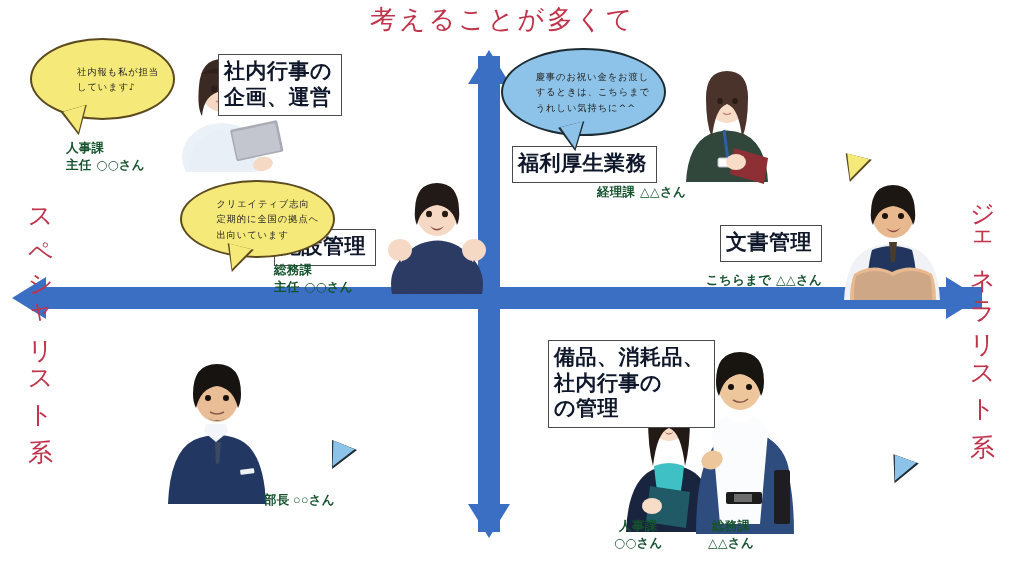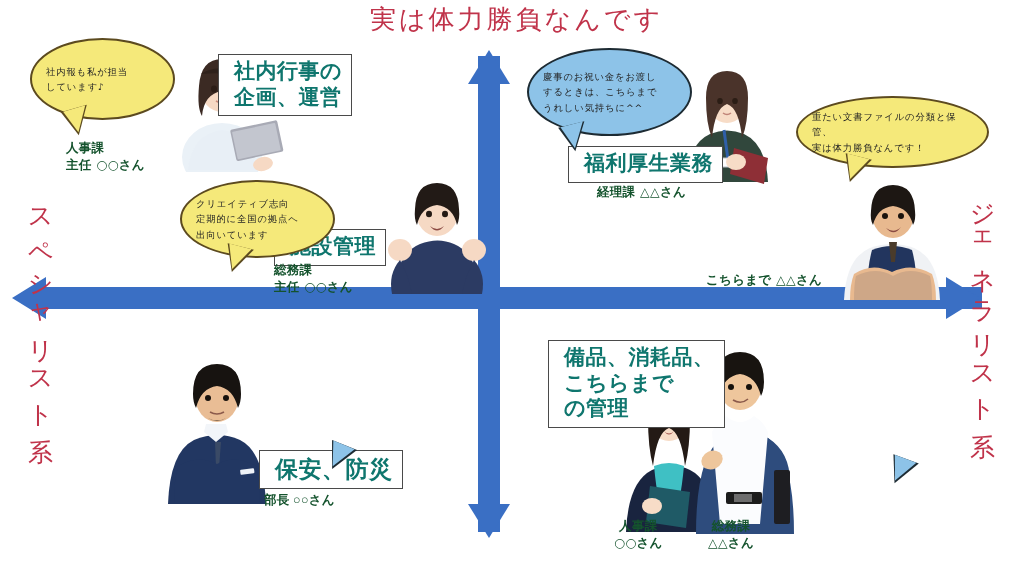--- a/index.html
+++ b/index.html
@@ -84,24 +84,24 @@
     font-size: 25px;
   }
   .axis-label.left  { left: 24px;  top: 192px; }
   .axis-label.right { left: 966px; top: 186px; }
 
   
   .title-box {
     position: absolute;
     background: #ffffff;
     border: 1.5px solid #4a4a4a;
-    color: #0f766e;
+    color: #0f172a;
     font-weight: bold;
     line-height: 1.22;
-    padding: 4px 9px 5px 15px;
+    padding: 4px 9px 5px 5px;
     white-space: pre-line;
     letter-spacing: 0.5px;
   }
 
   
   .caption {
     position: absolute;
     color: #14532d;
     font-size: 12.5px;
     font-weight: bold;
@@ -110,21 +110,21 @@
     letter-spacing: 0.3px;
   }
   .caption.center { text-align: center; }
 
   
   .bubble {
     position: absolute;
     border-radius: 50%;
     display: flex;
     align-items: center;
-    justify-content: flex-start;
+    justify-content: flex-end;
     box-sizing: border-box;
   }
   .bubble .btext {
     font-size: 9.3px;
     line-height: 1.65;
     color: #232323;
     white-space: pre-line;
     letter-spacing: 0.9px;
     padding: 0 14px;
   }
@@ -147,21 +147,21 @@
 
 <div id="slide">
 
   <div class="axis-v-shaft"></div>
   <div class="axis-h-shaft"></div>
   <div class="arrow arrow-up"></div>
   <div class="arrow arrow-down"></div>
   <div class="arrow arrow-left"></div>
   <div class="arrow arrow-right"></div>
 
-  <div class="axis-label top">実は体力勝負なんです</div>
+  <div class="axis-label top">考えることが多くて</div>
   <div class="axis-label vert left">スペシャリスト系</div>
   <div class="axis-label vert right">ジェネラリスト系</div>
 
   <div class="person" style="left:168px; top:52px;">
     <svg width="120" height="120" viewBox="0 0 120 120">
       <ellipse cx="54" cy="105" rx="40" ry="34" fill="#eaf1f7"></ellipse>
       <path d="M20 118 q4 -36 34 -40 q30 4 34 40 z" fill="#e8eff6"></path>
       <ellipse cx="54" cy="35" rx="22" ry="25" fill="#f6d9c4"></ellipse>
       <path d="M31 34 q2 -27 23 -27 q21 0 23 27 q2 22 -3 30 q-2 -22 -20 -25 q-18 3 -20 25 q-5 -8 -3 -30z" fill="#3b2a23"></path>
       <path d="M33 22 q18 -12 42 2 q-20 -4 -42 -2z" fill="#2e211b"></path>
@@ -223,25 +223,25 @@
       <ellipse cx="48" cy="39" rx="2.8" ry="3.1" fill="#2b1d15"></ellipse>
       <ellipse cx="63" cy="39" rx="2.8" ry="3.1" fill="#2b1d15"></ellipse>
       <path d="M51 51 q4 3 8 0" stroke="#c08478" stroke-width="1.5" fill="none"></path>
       <path d="M52 68 l4 30" stroke="#2f5fa8" stroke-width="3" fill="none"></path>
       <rect x="46" y="96" width="13" height="9" rx="1.5" fill="#fdfdfd" stroke="#b9bec6"></rect>
       <path d="M62 86 l34 10 l-4 26 l-34 -10z" fill="#8e2f36"></path>
       <ellipse cx="64" cy="100" rx="10" ry="8" fill="#f7dcc7"></ellipse>
     </svg>
   </div>
 
-  <div class="title-box" style="left:568px; top:146px; font-size:21px;">福利厚生業務</div>
+  <div class="title-box" style="left:512px; top:146px; font-size:21px;">福利厚生業務</div>
 
   <div class="caption" style="left:597px; top:184px;">経理課 △△さん</div>
 
-  <div class="bubble blue" style="left:527px; top:48px; width:165px; height:88px;">
+  <div class="bubble blue" style="left:501px; top:48px; width:165px; height:88px;">
     <div class="btext">慶事のお祝い金をお渡し
 するときは、こちらまで
 うれしい気持ちに^^</div>
   </div>
   <div class="tail-o b" style="left:561px; top:124px; transform:rotate(-14deg);"></div>
   <div class="tail b" style="left:563px; top:124px; transform:rotate(-14deg);"></div>
 
   <div class="person" style="left:832px; top:178px;">
     <svg width="122" height="122" viewBox="0 0 122 122">
       <path d="M12 122 q2 -42 26 -52 q22 -8 44 0 q24 10 26 52 z" fill="#f0f2f5"></path>
@@ -250,47 +250,43 @@
       <path d="M39 33 q1 -26 22 -26 q21 0 22 26 q1 9 -2 14 q-4 -17 -20 -19 q-16 2 -20 19 q-3 -5 -2 -14z" fill="#1d1713"></path>
       <ellipse cx="53" cy="38" rx="3" ry="3" fill="#1b130e"></ellipse>
       <ellipse cx="69" cy="38" rx="3" ry="3" fill="#1b130e"></ellipse>
       <path d="M54 50 q8 6 15 -1 q-7 10 -15 1z" fill="#8a4a42"></path>
       <path d="M57 64 l8 0 l-2 20 l-4 0z" fill="#4a3b2b"></path>
       <path d="M22 96 q18 -12 38 -2 q20 -10 40 2 q4 10 4 26 l-86 0 q0 -16 4 -26z" fill="#e8b98f"></path>
       <path d="M24 98 q20 -10 37 0 q17 -10 37 0 q2 8 2 24 l-78 0 q0 -16 2 -24z" fill="#1b2c50" opacity="0.12"></path>
     </svg>
   </div>
 
+  <div class="title-box" style="left:720px; top:225px; font-size:21px;">文書管理</div>
 
   <div class="caption" style="left:706px; top:272px;">こちらまで △△さん</div>
 
-  <div class="bubble yellow" style="left:796px; top:96px; width:193px; height:72px;">
-    <div class="btext">重たい文書ファイルの分類と保管、
-実は体力勝負なんです！</div>
-  </div>
   <div class="tail-o y" style="left:842px; top:156px; transform:rotate(14deg);"></div>
   <div class="tail y" style="left:844px; top:156px; transform:rotate(14deg);"></div>
 
   <div class="person" style="left:158px; top:356px;">
     <svg width="118" height="148" viewBox="0 0 118 148">
       <path d="M10 148 q2 -52 26 -64 q24 -10 46 0 q24 12 26 64 z" fill="#223762"></path>
       <ellipse cx="59" cy="40" rx="22" ry="26" fill="#e9bd95"></ellipse>
       <path d="M35 38 q0 -30 24 -30 q24 0 24 30 q0 8 -3 14 q-5 -20 -21 -22 q-16 2 -21 22 q-3 -6 -3 -14z" fill="#171310"></path>
       <ellipse cx="50" cy="42" rx="3" ry="3" fill="#16100c"></ellipse>
       <ellipse cx="68" cy="42" rx="3" ry="3" fill="#16100c"></ellipse>
       <path d="M52 56 q7 4 14 0" stroke="#8b5a4b" stroke-width="1.6" fill="none"></path>
       <path d="M50 62 q9 6 18 0 q-9 5 -18 0z" fill="#2a211a"></path>
       <path d="M46 76 l12 10 l12 -10 l-2 -8 l-20 0z" fill="#f2f5f9"></path>
       <path d="M57 86 l6 0 l-2 26 l-3 0z" fill="#3a4a66"></path>
       <path d="M20 110 q20 -12 39 -2 q19 -10 39 2 q4 14 4 38 l-86 0 q0 -24 4 -38z" fill="#223762"></path>
       <rect x="82" y="114" width="14" height="5" rx="1" fill="#eef2f7" transform="rotate(-8 82 114)"></rect>
     </svg>
   </div>
 
-  <div class="title-box" style="left:259px; top:450px; font-size:23px;">保安、防災</div>
 
   <div class="caption" style="left:264px; top:492px;font-family:Liberation Serif, serif;">部長 ○○さん</div>
 
   <div class="tail-o b" style="left:326px; top:444px; transform:rotate(22deg);"></div>
   <div class="tail b" style="left:328px; top:444px; transform:rotate(22deg);"></div>
 
   <div class="person" style="left:618px; top:380px;">
     <svg width="104" height="152" viewBox="0 0 104 152">
       <path d="M8 152 q2 -50 26 -62 q20 -9 38 0 q24 12 26 62 z" fill="#19243f"></path>
       <ellipse cx="51" cy="38" rx="20" ry="23" fill="#f7dcc7"></ellipse>
@@ -315,21 +311,21 @@
       <path d="M44 74 q14 12 28 0 q10 6 14 16 l-8 92 l-40 0 l-8 -92 q4 -10 14 -16z" fill="#fbfcfe"></path>
       <rect x="44" y="150" width="36" height="12" rx="2" fill="#1c1c1c"></rect>
       <rect x="52" y="152" width="18" height="8" fill="#6d6d6d"></rect>
       <path d="M86 96 q22 14 22 44 l-14 40 l-12 -4 l6 -38 z" fill="#2e4c7d"></path>
       <ellipse cx="30" cy="118" rx="11" ry="9" fill="#eec69c" transform="rotate(-25 30 118)"></ellipse>
       <rect x="92" y="128" width="16" height="54" rx="2" fill="#1e1e22"></rect>
     </svg>
   </div>
 
   <div class="title-box" style="left:548px; top:340px; font-size:21px;">備品、消耗品、
-こちらまで
+社内行事の
 の管理</div>
 
   <div class="caption center" style="left:614px; top:518px;">人事課
 ○○さん</div>
 
   <div class="caption center" style="left:708px; top:518px;">総務課
 △△さん</div>
 
   <div class="tail-o b" style="left:888px; top:458px; transform:rotate(20deg);"></div>
   <div class="tail b" style="left:890px; top:458px; transform:rotate(20deg);"></div>

